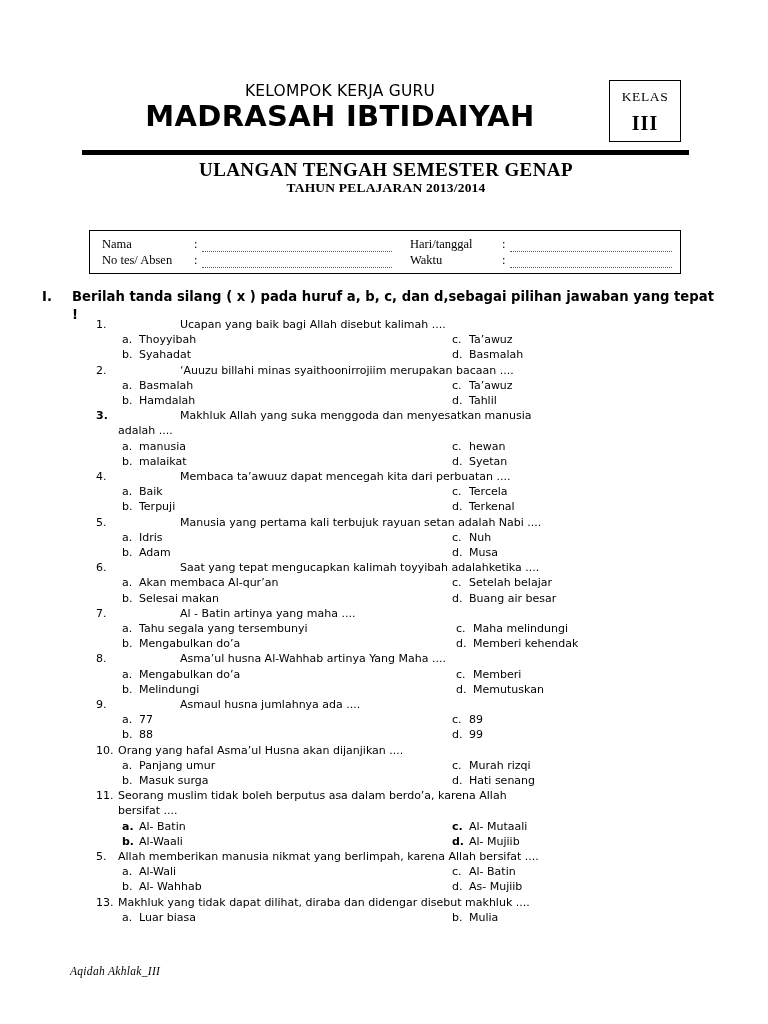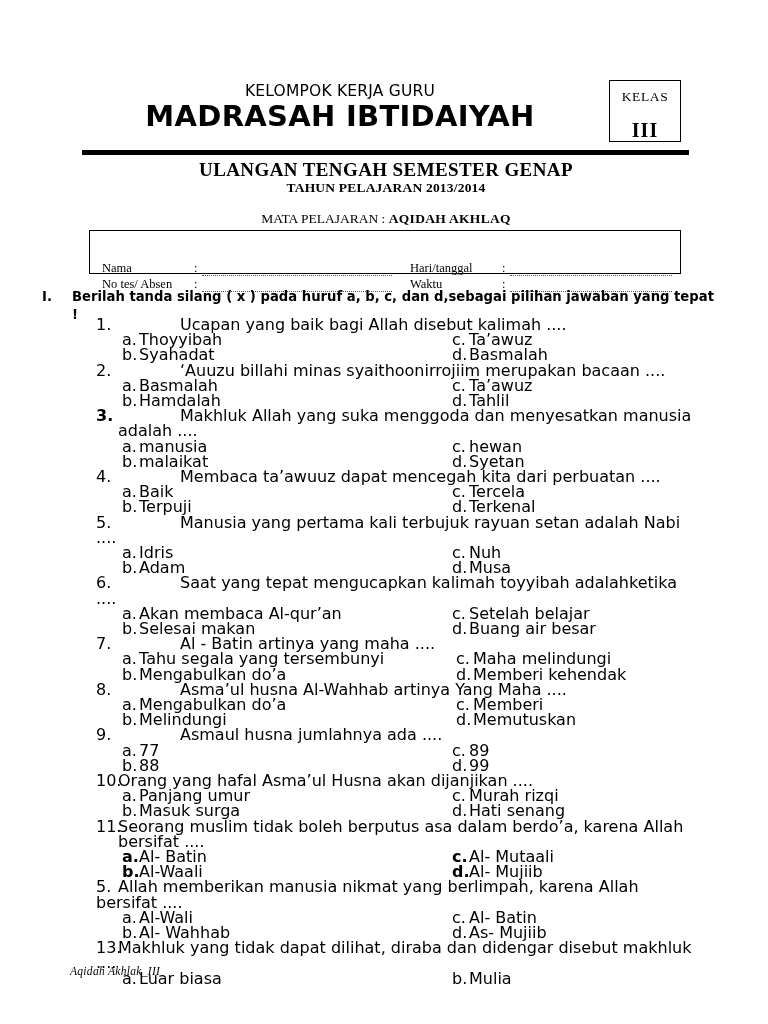--- a/index.html
+++ b/index.html
@@ -72,21 +72,21 @@
     letter-spacing: 0.6px;
     margin-top: 8px;
     line-height: 16px;
   }
   .kelas-value {
     font-family: "Liberation Serif", serif;
     font-size: 20px;
     font-weight: bold;
     letter-spacing: 1px;
     line-height: 24px;
-    margin-top: 13px;
+    margin-top: 6px;
   }
 
   .thick-rule {
     position: absolute;
     left: 82px;
     top: 150px;
     width: 607px;
     height: 5px;
     background: #000;
   }
@@ -126,21 +126,20 @@
     width: 592px;
     height: 44px;
     border: 1px solid #000;
     box-sizing: border-box;
     font-family: "Liberation Serif", serif;
     font-size: 12.5px;
   }
   .id-col {
     position: absolute;
     top: 5px;
-    margin-top: 24px;
   }
   .id-col.left  { left: 12px;  width: 290px; }
   .id-col.right { left: 320px; width: 262px; }
   .id-row {
     display: flex;
     align-items: flex-end;
     line-height: 16px;
     height: 16px;
   }
   .id-key { width: 92px; flex: 0 0 92px; white-space: nowrap; }
@@ -171,21 +170,21 @@
     margin-left: 30px;
   }
 
   
   .questions {
     position: absolute;
     left: 96px;
     top: 317px;
     width: 600px;
     font-family: "DejaVu Sans", sans-serif;
-    font-size: 16px;
+    font-size: 11px;
     line-height: 15.2px;
   }
   .q {
     position: relative;
   }
   .q-head {
     position: relative;
     white-space: normal;
   }
   .q-num {
@@ -252,21 +251,20 @@
   <div class="kelas-box">
     <div class="kelas-label">KELAS</div>
     <div class="kelas-value">III</div>
   </div>
 
   <div class="thick-rule"></div>
 
   <div class="exam-titles">
     <div class="exam-line1">ULANGAN TENGAH SEMESTER GENAP</div>
     <div class="exam-line2">TAHUN PELAJARAN 2013/2014</div>
-    <div class="exam-subject"><span>MATA PELAJARAN : </span><b>AQIDAH AKHLAQ</b></div>
   </div>
 
   <div class="id-box">
     <div class="id-col left">
       <div class="id-row">
         <span class="id-key">Nama</span>
         <span class="id-colon">:</span>
         <span class="id-dots"></span>
       </div>
       <div class="id-row">

